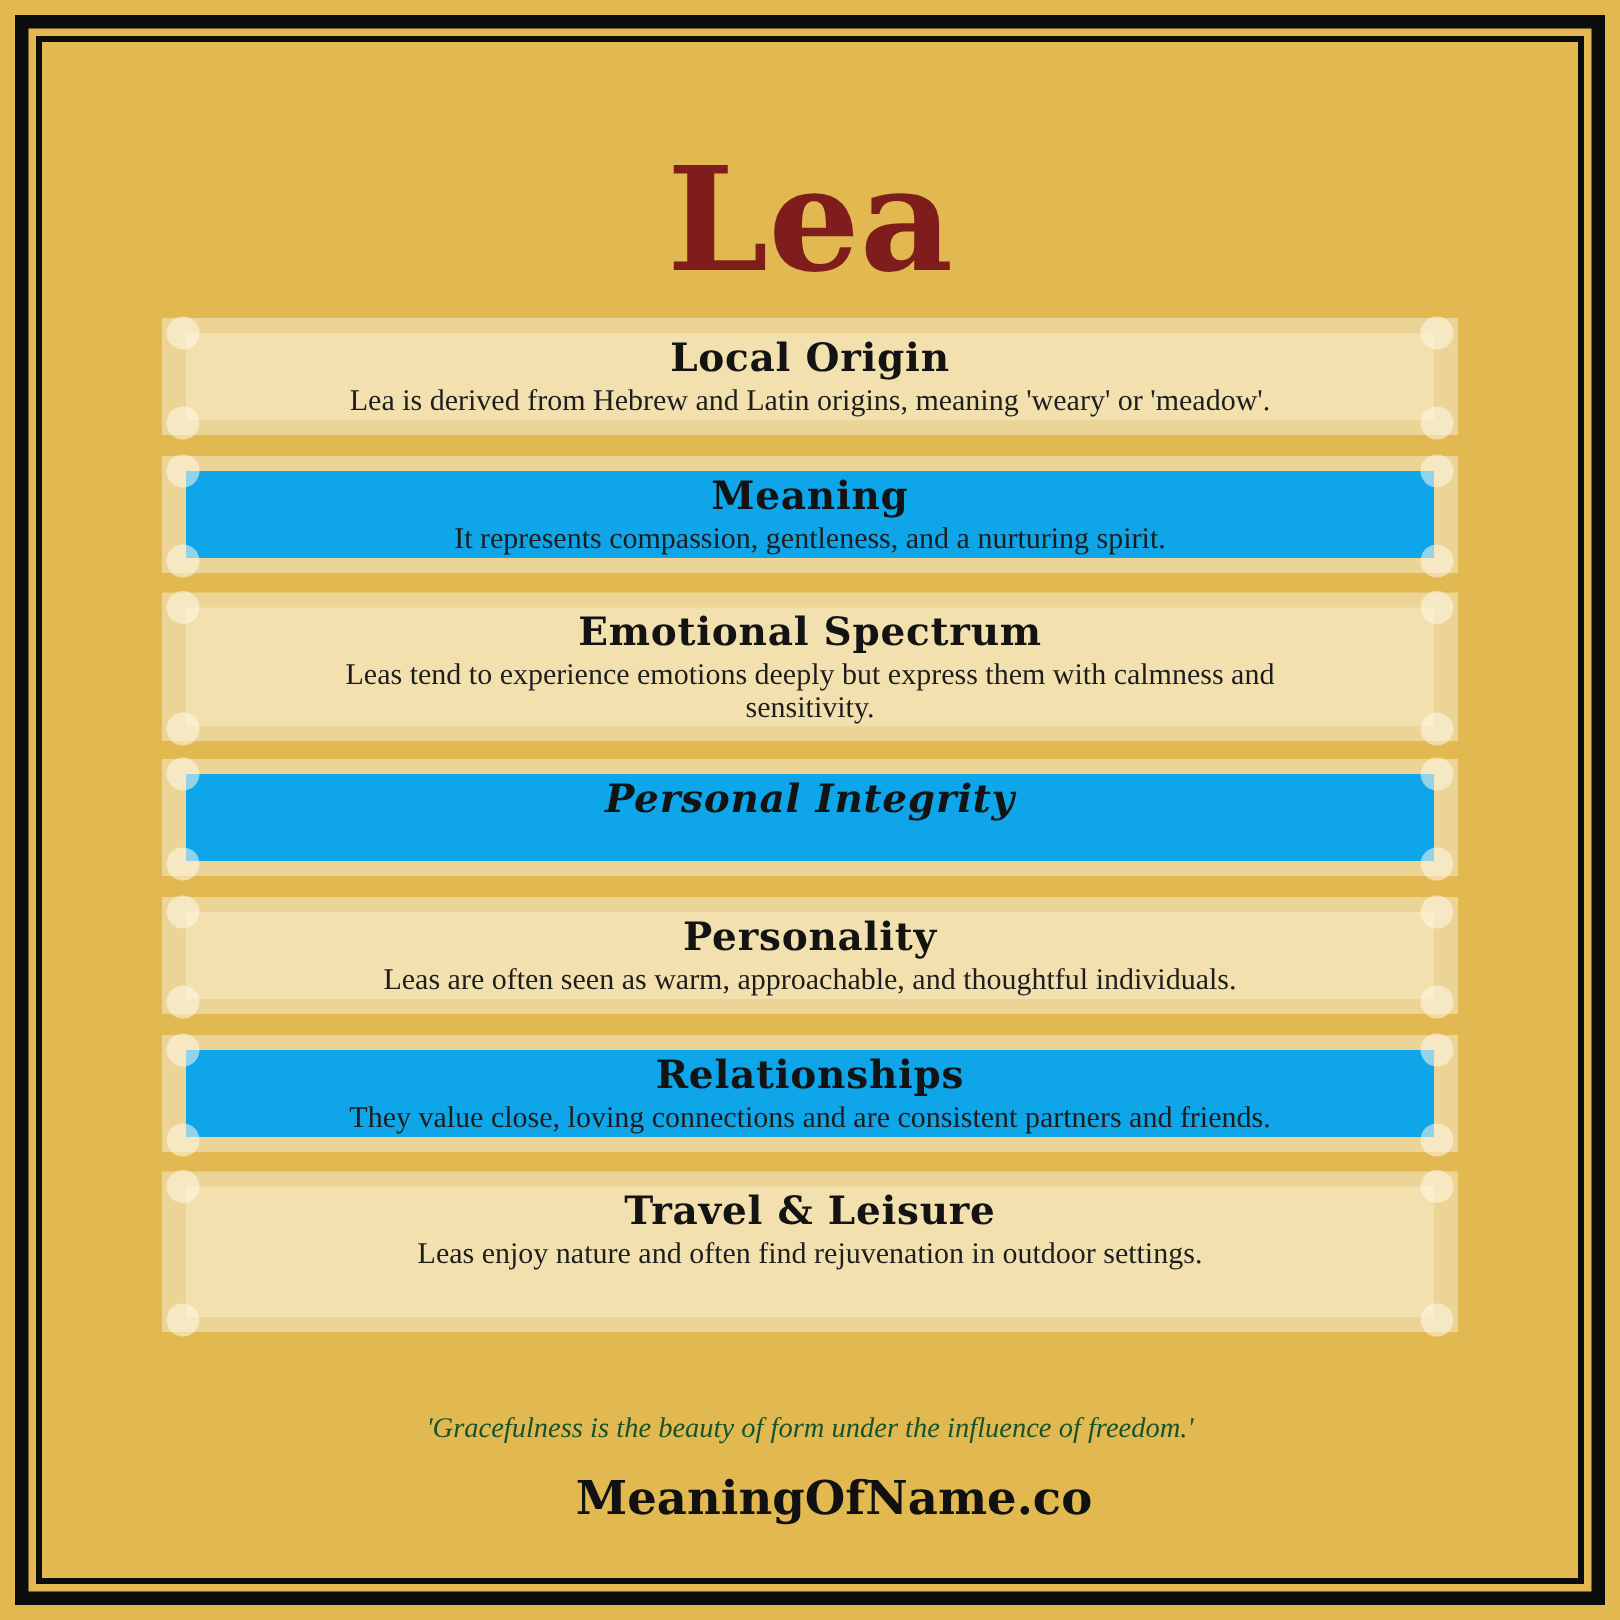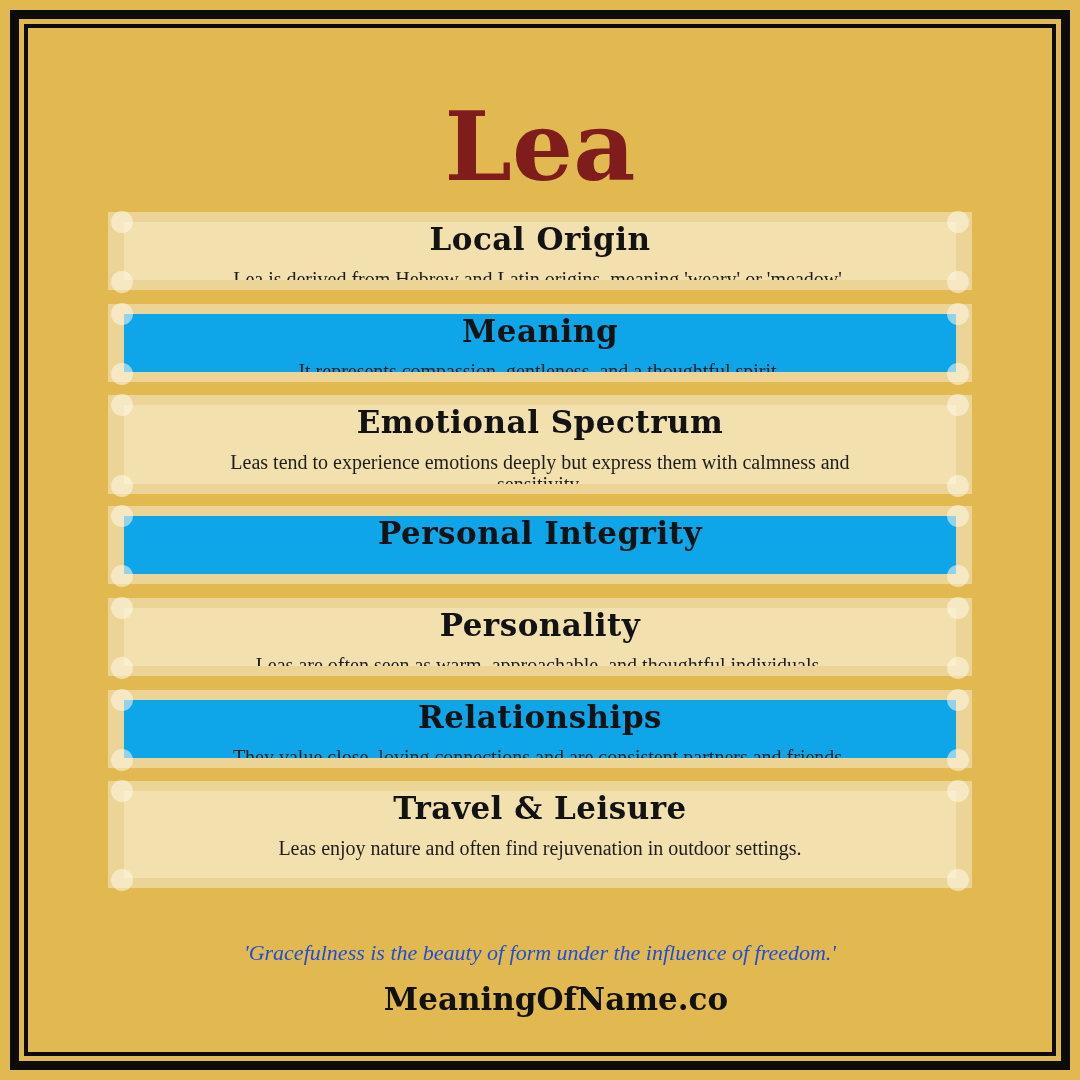--- a/index.html
+++ b/index.html
@@ -22,48 +22,48 @@
 
   
   .box { position:absolute; left:108px; width:864px; background:#ECD396; }
   .box .inner {
     position:absolute; left:16px; right:16px; top:10px; bottom:10px;
     background:#F2E1AE; text-align:center; overflow:hidden;
   }
   .box.even .inner { background:#0ea5e9; }
   .box h2 {
     margin:0; font-family:"DejaVu Serif", serif; font-weight:700;
-    font-size:31px; line-height:34px; letter-spacing:0.5px; color:#131313;
+    font-size:26px; line-height:34px; letter-spacing:0.5px; color:#131313;
   }
   .box p {
-    margin:12px auto; max-width:700px;
+    margin:0 auto; max-width:700px;
     font-size:20px; line-height:22px; color:#1D1D1D;
   }
   .knob {
     position:absolute; width:22px; height:22px; border-radius:50%;
     background:rgba(255,250,234,0.55);
   }
   .knob.tl { left:3px;  top:-1px; }
   .knob.tr { right:3px; top:-1px; }
   .knob.bl { left:3px;  bottom:-3px; }
   .knob.br { right:3px; bottom:-3px; }
 
   #box-1 { top:212px; height:78px; }
   #box-2 { top:304px; height:78px; }
   #box-3 { top:395px; height:99px; }
-  #box-4 { top:506px; height:78px; }
+  #box-4 { top:506px; height:78px;font-style:italic; }
   #box-5 { top:598px; height:78px; }
   #box-6 { top:690px; height:78px; }
   #box-7 { top:781px; height:107px; }
 
   
   .quote {
     position:absolute; top:936px; left:0; width:100%;
     text-align:center; font-style:italic;
-    font-size:22px; line-height:34px; color:#1d4ed8;
+    font-size:19px; line-height:34px; color:#14532d;
   }
   .site {
     position:absolute; top:980px; left:16px; width:100%;
     text-align:center;
     font-family:"DejaVu Serif", serif; font-weight:700;
     font-size:31px; line-height:38px; color:#111111;
   }
 </style>
 </head>
 <body>
@@ -80,21 +80,21 @@
   </div>
   <span class="knob tl"></span>
   <span class="knob tr"></span>
   <span class="knob bl"></span>
   <span class="knob br"></span>
 </div>
 
 <div class="box even" id="box-2">
   <div class="inner">
     <h2>Meaning</h2>
-    <p>It represents compassion, gentleness, and a thoughtful spirit.</p>
+    <p>It represents compassion, gentleness, and a nurturing spirit.</p>
   </div>
   <span class="knob tl"></span>
   <span class="knob tr"></span>
   <span class="knob bl"></span>
   <span class="knob br"></span>
 </div>
 
 <div class="box odd" id="box-3">
   <div class="inner">
     <h2>Emotional Spectrum</h2>

